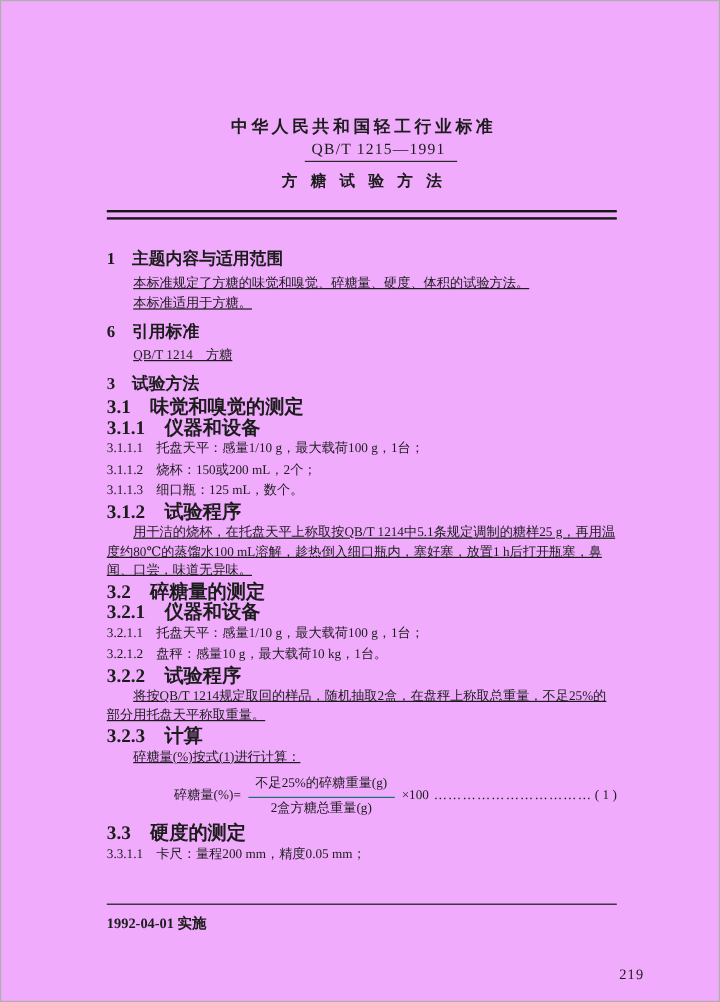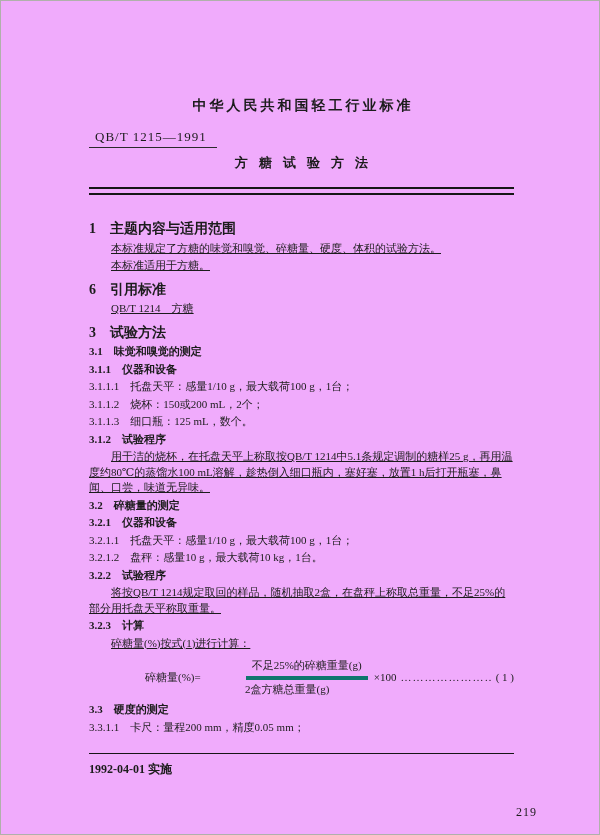--- a/index.html
+++ b/index.html
@@ -4,32 +4,32 @@
 <style>
   html,body{margin:0;padding:0;background:#e9e9e6;}
   .page{
     width:600px;height:835px;position:relative;margin:0 auto;
     background:#f0abfc;border:1px solid #b0b0ab;box-sizing:border-box;
     font-family:"Liberation Serif","DejaVu Serif",serif;color:#1c1c1c;
     overflow:hidden;
   }
   .header{padding:96px 85px 0 88px;}
   .std-label{text-align:center;font-weight:bold;font-size:14px;letter-spacing:3px;text-indent:3px;}
-  .std-number-row{text-align:left;margin:12px -32px 0 0;height:22px;}
+  .std-number-row{text-align:center;margin:0 -32px 0 0;height:22px;}
   .std-number{font-size:13px;border-bottom:1px solid #2a2a2a;padding:0 10px 3px 6px;letter-spacing:1px;}
   .doc-title{text-align:center;font-weight:bold;font-size:13px;margin-top:5px;letter-spacing:0.85em;text-indent:0.85em;}
   .rule-double{margin-top:15px;height:4px;border-top:2px solid #161616;border-bottom:2px solid #161616;}
   .doc-body{padding:18px 85px 0 88px;font-size:11px;line-height:15.5px;max-height:534px;overflow:hidden;}
   .h1{font-weight:bold;font-size:14px;margin:8px 0 4px;}
-  .h2{font-weight:bold;font-size:11px;margin:2px 0;}
+  .h2{font-weight:bold;font-size:16px;margin:2px 0;}
   .clause{margin:2px 0;}
   .para{text-indent:2em;margin:2px 0;text-decoration:underline;}
   .formula{display:flex;align-items:center;margin:7px 0 5px;padding-left:56px;}
   .frac{display:inline-block;text-align:center;margin:0 6px;}
-  .frac .num{display:block;border-bottom:4px solid #0f766e;padding:0 6px 2px;margin-left:39px;}
+  .frac .num{display:block;border-bottom:1px solid #0f766e;padding:0 6px 2px;}
   .frac .den{display:block;padding-top:2px;}
   .f-dots{flex:1;overflow:hidden;white-space:nowrap;margin:0 4px;letter-spacing:1px;}
   .footer{position:absolute;left:88px;right:85px;top:752px;}
   .footer-rule{border-top:1.5px solid #161616;margin-bottom:7px;}
   .footer-row{display:flex;justify-content:space-between;font-weight:bold;font-size:12px;}
   .page-number{position:absolute;right:62px;top:804px;font-size:12px;letter-spacing:1px;}
 </style>
 </head>
 <body>
 

